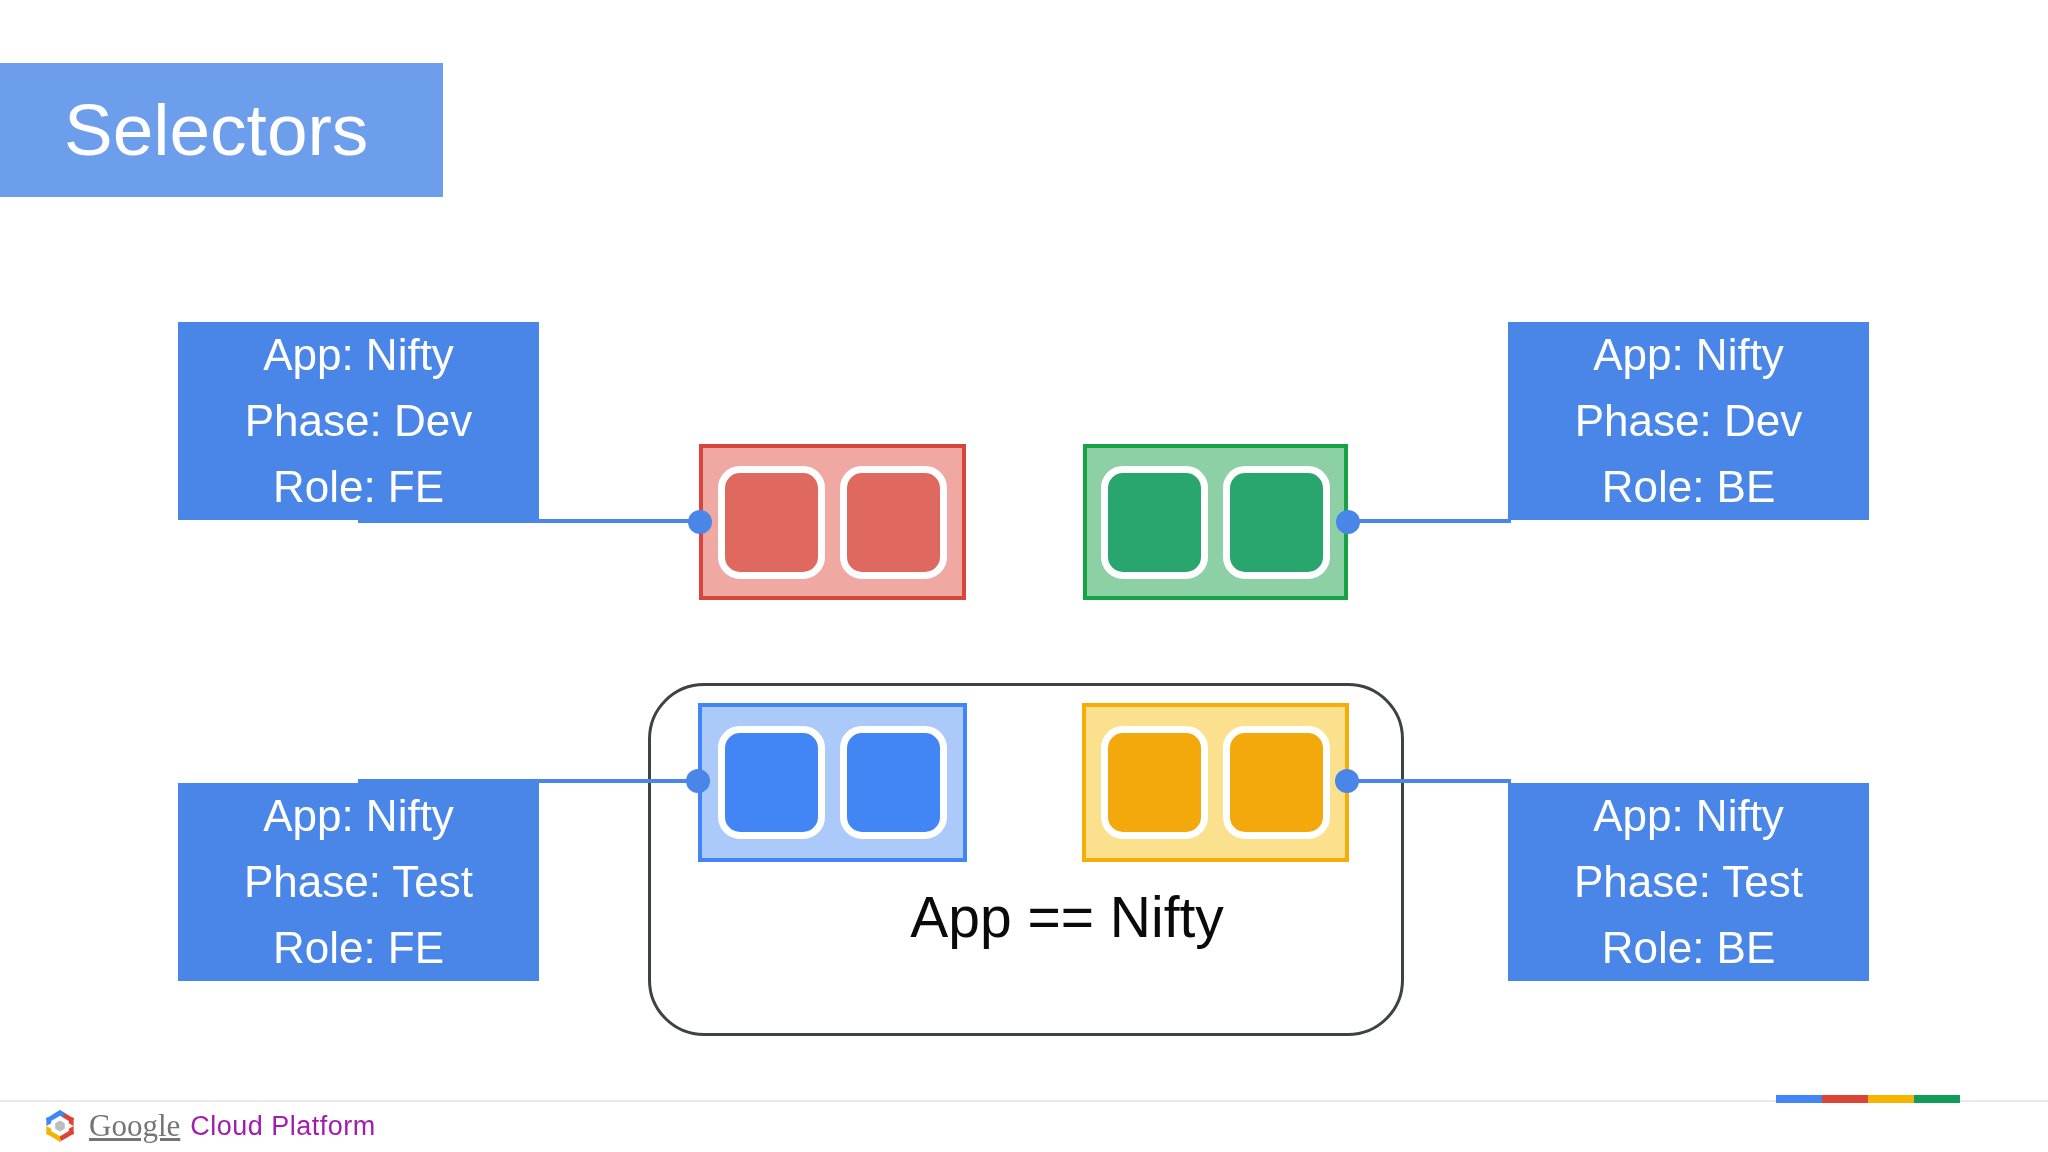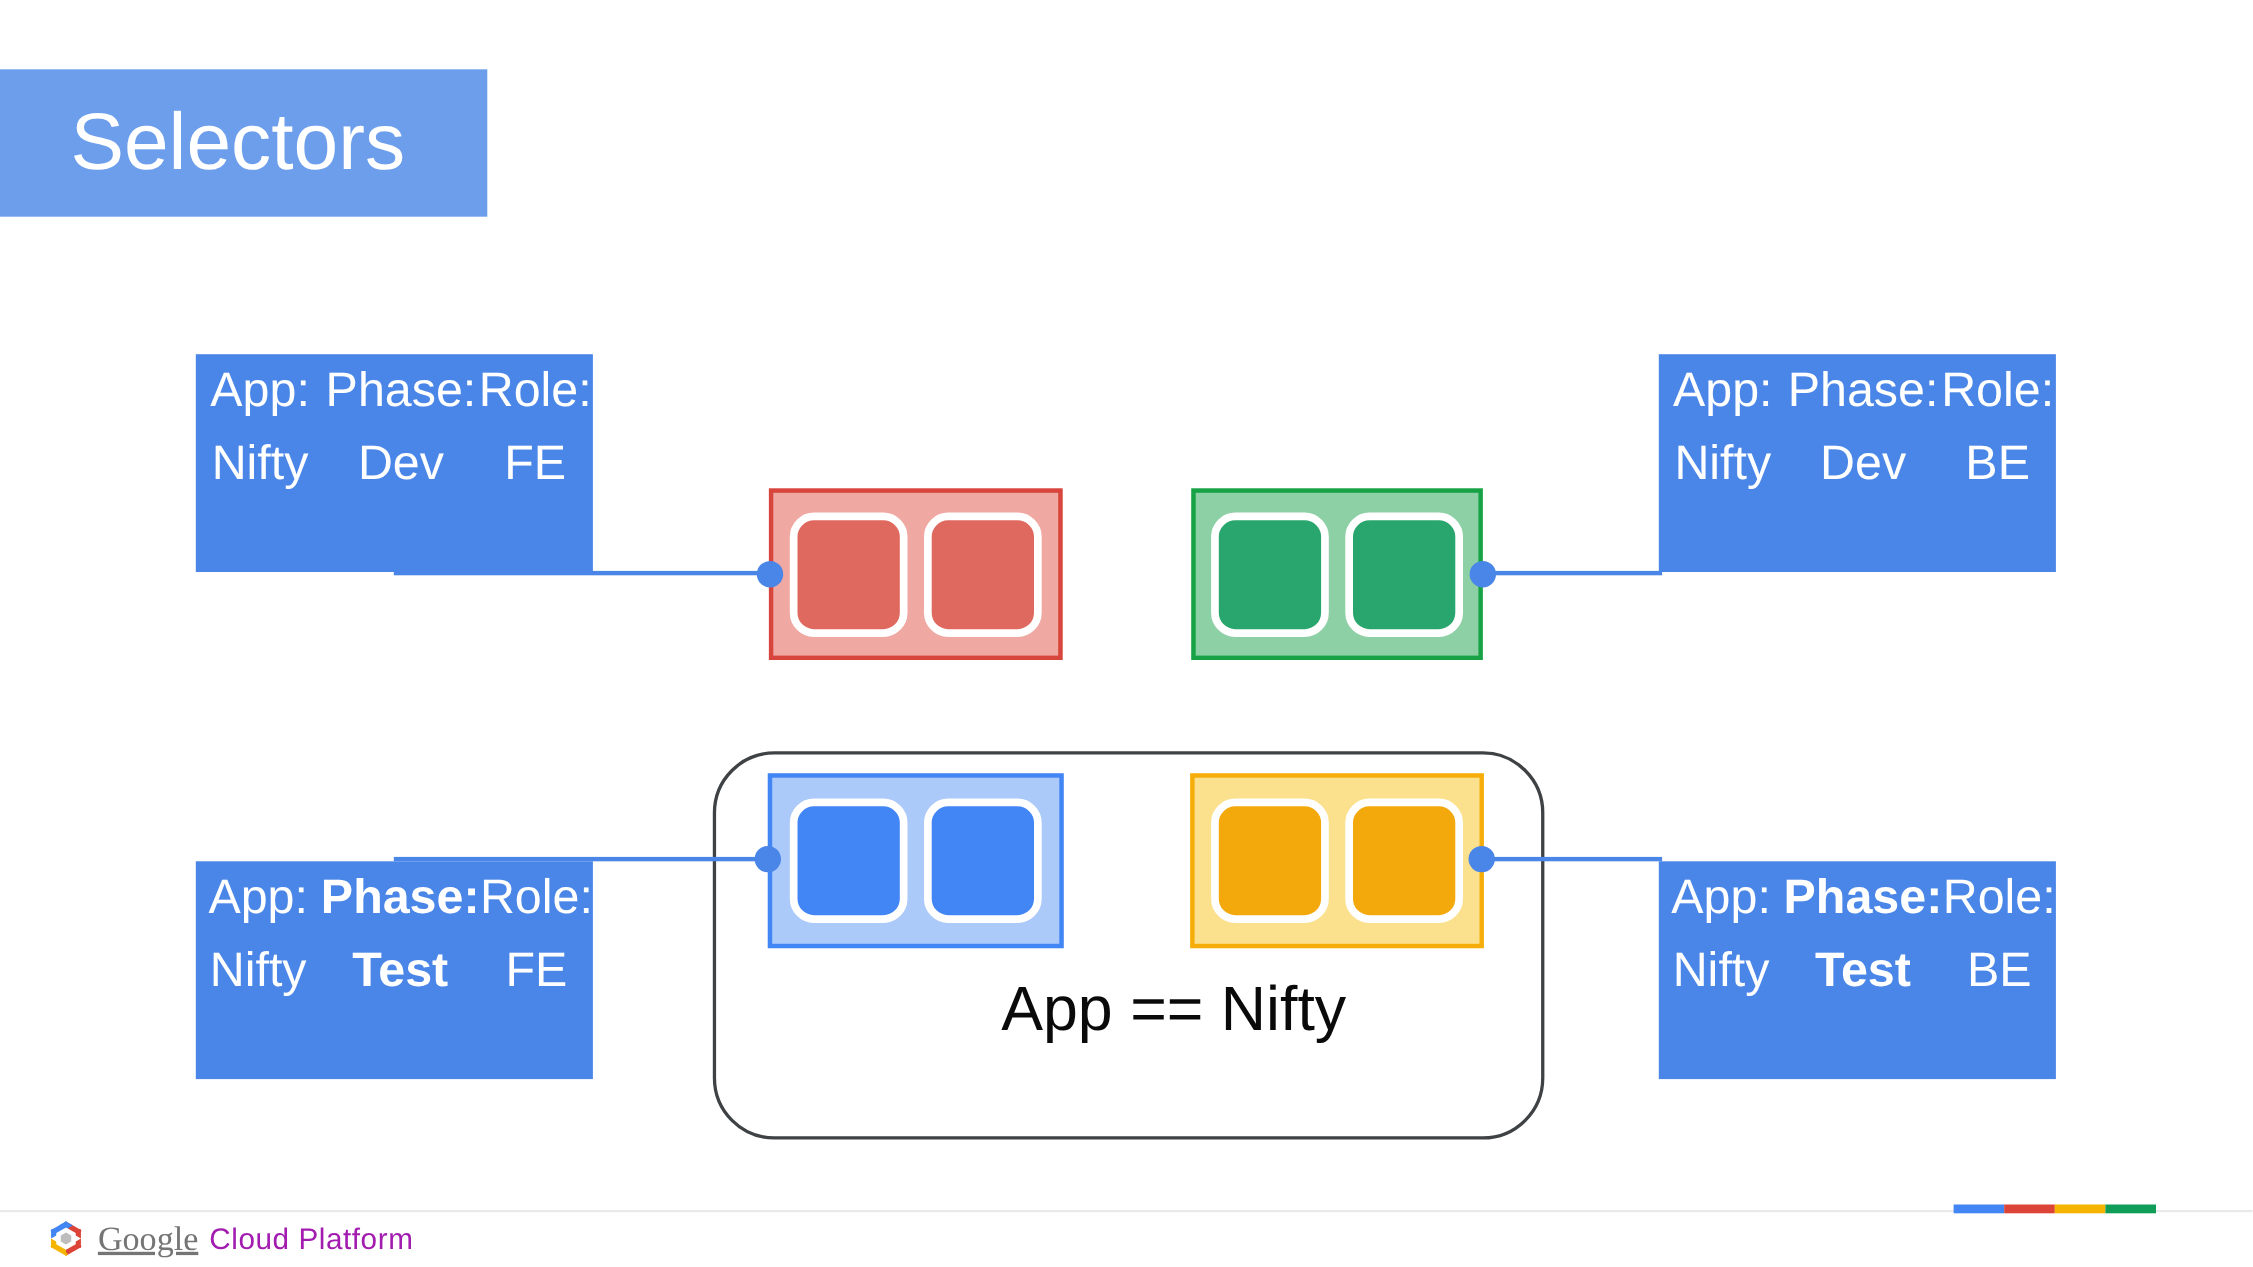--- a/index.html
+++ b/index.html
@@ -10,23 +10,23 @@
   
   .title-box{
     position:absolute;left:0;top:63px;width:443px;height:134px;
     background:#6d9eeb;color:#ffffff;font-size:73px;line-height:134px;
     padding-left:64px;box-sizing:border-box;white-space:nowrap;
   }
   
   .label-box{
     position:absolute;width:361px;height:198px;background:#4a86e8;
     color:#ffffff;font-size:44px;line-height:66px;text-align:center;
-    display:flex;flex-direction:row;justify-content:center;z-index:4;
+    display:flex;flex-direction:column;justify-content:center;z-index:4;
   }
-  .label-box .bold{font-weight:bold;}
+  .label-box .bold{font-weight:normal;}
   #label-tl{left:178px;top:322px;}
   #label-tr{left:1508px;top:322px;}
   #label-bl{left:178px;top:783px;}
   #label-br{left:1508px;top:783px;}
   
   .conn{position:absolute;height:4px;background:#4a86e8;z-index:3;}
   #conn-tl{left:358px;top:519px;width:342px;}
   #conn-tr{left:1348px;top:519px;width:163px;}
   #conn-bl{left:358px;top:779px;width:340px;}
   #conn-br{left:1347px;top:779px;width:164px;}

